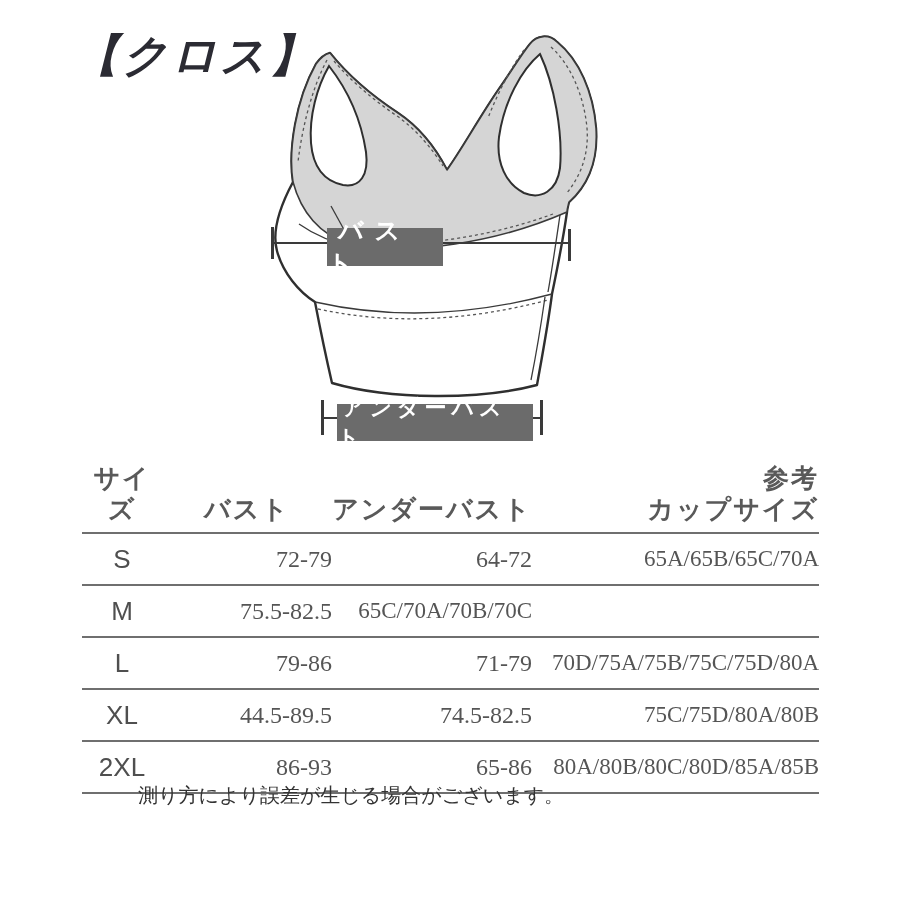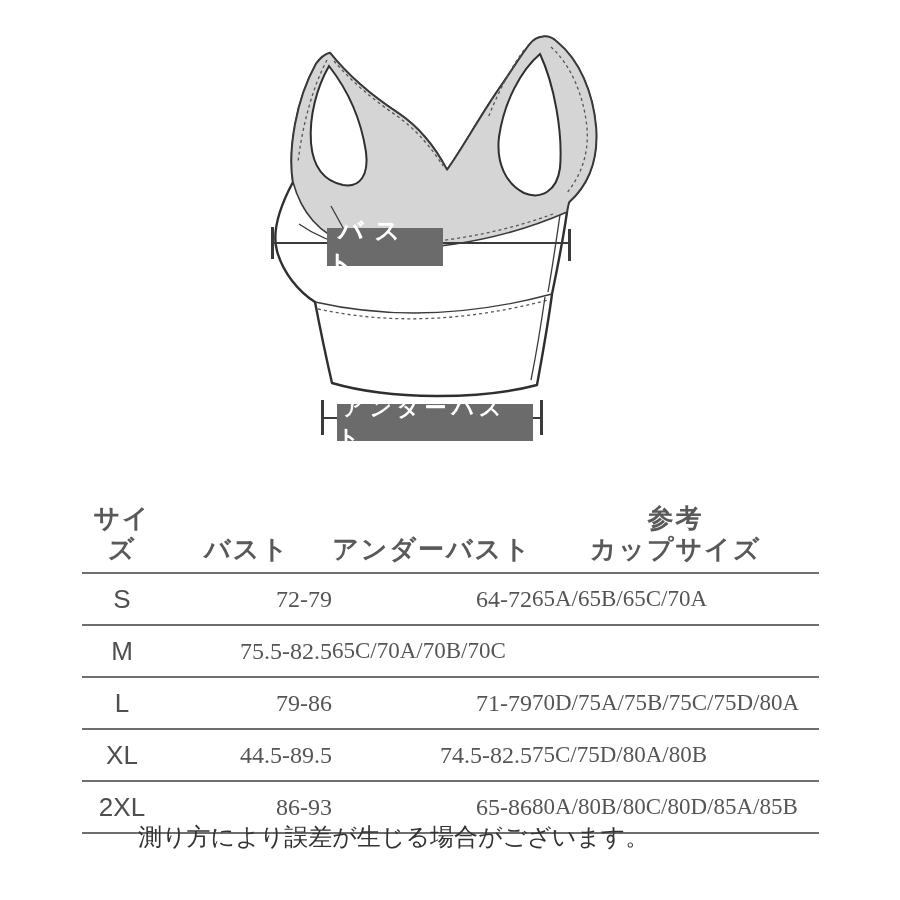--- a/index.html
+++ b/index.html
@@ -30,56 +30,57 @@
   .under-label { left:337px; top:404px; width:196px; height:37px; font-size:22px; letter-spacing:5px; text-indent:5px; }
   .bust-line  { left:273px; top:242px; width:297px; }
   .under-line { left:323px; top:417px; width:219px; }
   .bust-tick-l { left:271px; top:227px; height:32px; }
   .bust-tick-r { left:568px; top:229px; height:32px; }
   .under-tick-l { left:321px; top:400px; height:35px; }
   .under-tick-r { left:540px; top:400px; height:35px; }
 
   
   .size-table {
-    position:absolute; left:82px; top:484px; width:737px;
+    position:absolute; left:82px; top:444px; width:737px;
     color:#555555;
   }
   .tbl-header {
     display:grid; grid-template-columns:80px 170px 200px 1fr;
     align-items:end; border-bottom:2px solid #6f6f6f;
     padding-bottom:7px; min-height:81px; box-sizing:content-box;
   }
   .tbl-header .hcell {
     font-size:26px; font-weight:bold; color:#595959; letter-spacing:2px;
     text-align:center; line-height:31px;
   }
-  .tbl-header .hcell.cup { text-align:center; }
+  .tbl-header .hcell.cup { text-align:right; }
   .tbl-row {
     display:grid; grid-template-columns:80px 170px 200px 1fr;
     align-items:center; height:50px; border-bottom:2px solid #6f6f6f;
   }
   .cell-size {
     font-family:"Liberation Sans", sans-serif; font-size:26px; color:#4f4f4f;
     text-align:center;
   }
   .cell-bust, .cell-under { font-size:24px; text-align:right; color:#555555; }
-  .cell-cup { font-size:23px; color:#555555; }
+  .cell-cup { font-size:23px; text-align:right; color:#555555; }
 
   
   .notes {
-    position:absolute; left:138px; top:822px; width:730px;
+    position:absolute; left:138px; top:780px; width:730px;
     font-family:"Liberation Sans", sans-serif;
-    font-size:24px; color:#333333; line-height:30px;
+    font-size:20px; color:#333333; line-height:30px;
   }
 </style>
 </head>
 <body>
 
 <div class="canvas">
 
+  <div class="title">【クロス】</div>
 
   <svg class="bra-svg" viewBox="250 10 420 450" aria-hidden="true">
 
     <path d="M 330,53
          C 346,73 369,94 398,113
          C 419,127 436,149 447,170
          C 461,151 479,118 499,89
          C 511,72 521,55 530,44
          C 537,35 549,34 557,42
          C 579,60 593,92 596,128

